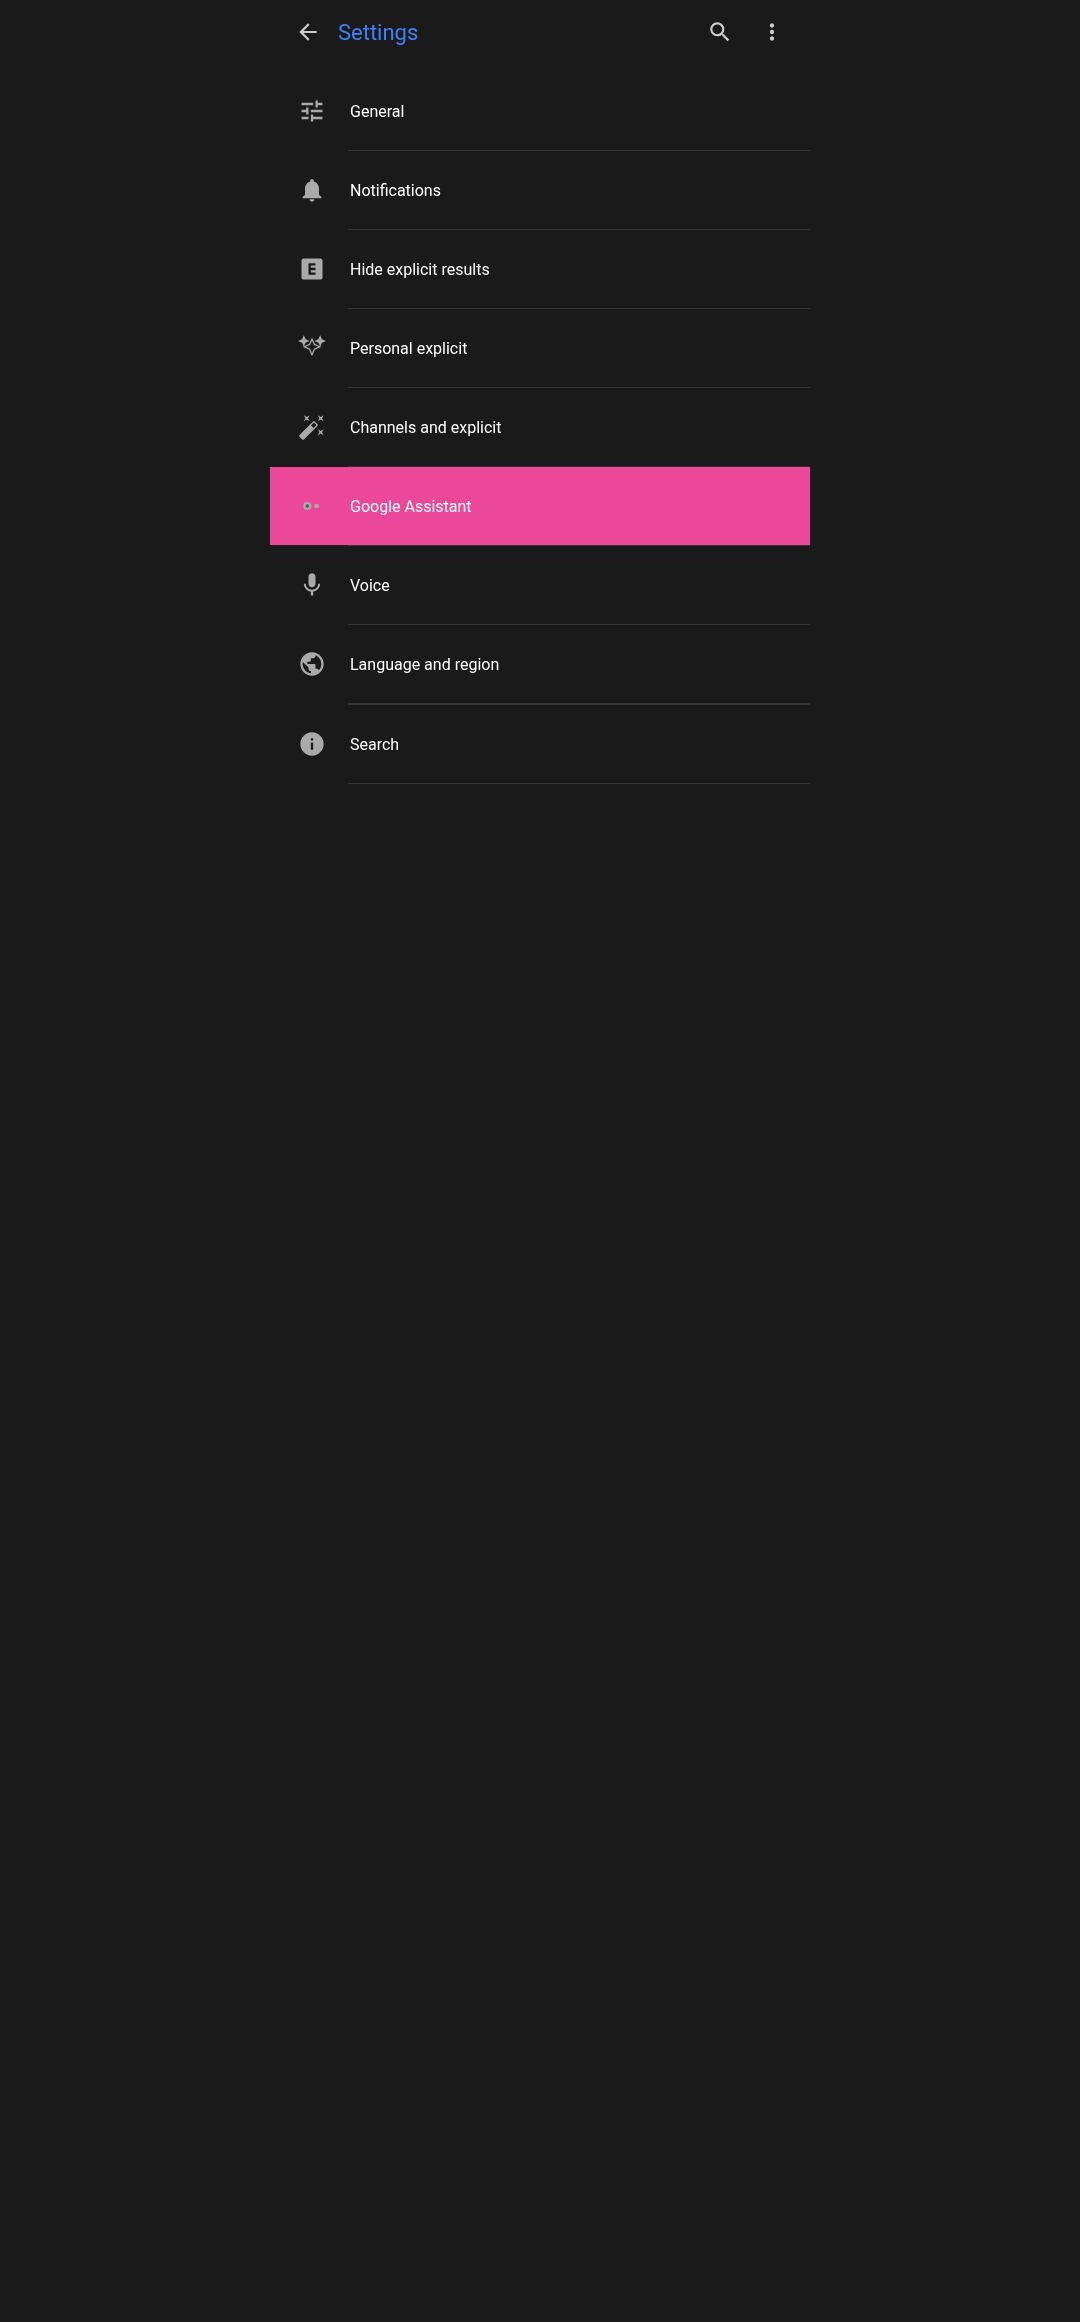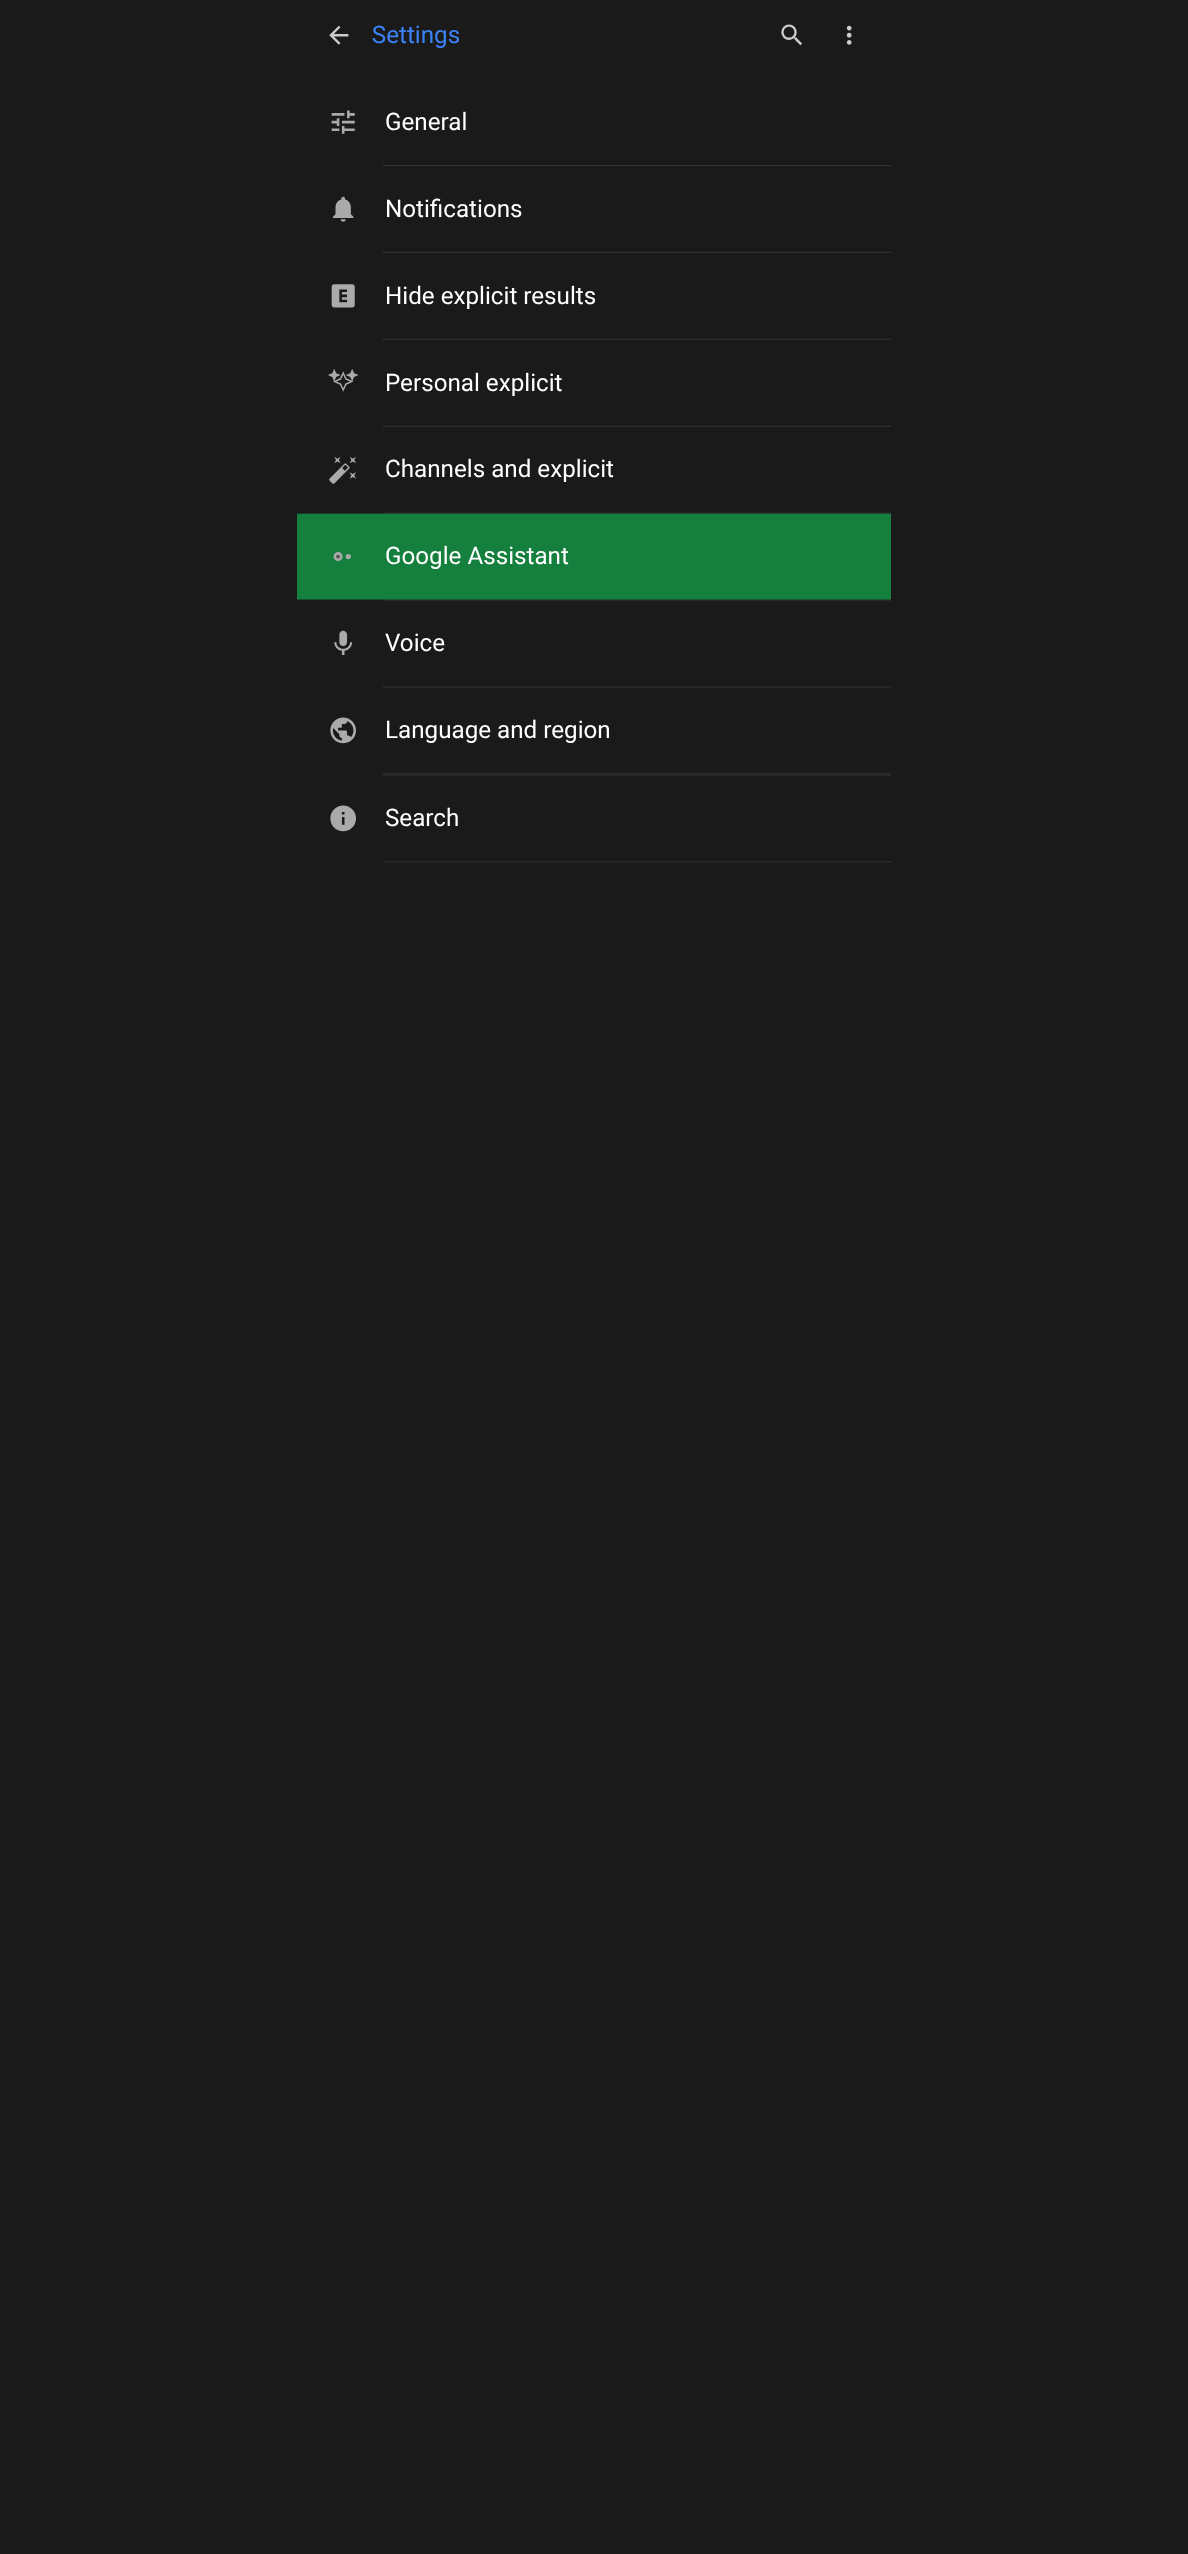--- a/index.html
+++ b/index.html
@@ -78,39 +78,39 @@
     .settings-item {
       display: flex;
       align-items: center;
       padding: 0 16px;
       height: 78px;
       cursor: pointer;
       position: relative;
     }
 
     .settings-item.active {
-      background-color: #15803d;
+      background-color: #ec4899;
     }
 
     .settings-item-icon {
       width: 52px;
       display: flex;
       align-items: center;
       justify-content: center;
       flex-shrink: 0;
     }
 
     .settings-item-icon svg {
       width: 28px;
       height: 28px;
       fill: #aaaaaa;
     }
 
     .settings-item-label {
-      font-size: 22px;
+      font-size: 16px;
       font-weight: 400;
       color: #ffffff;
       margin-left: 12px;
     }
 
     .settings-item.active .settings-item-label {
       color: #ffffff;
     }
 
     .divider {

